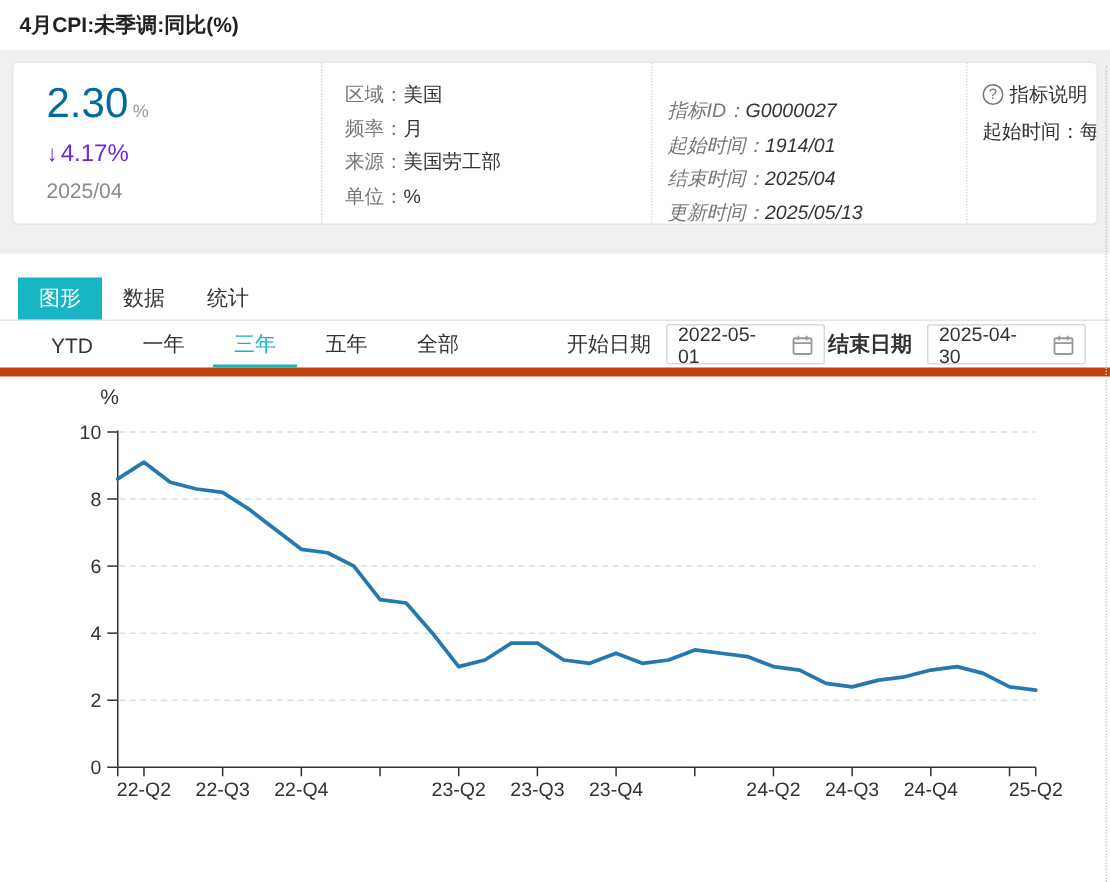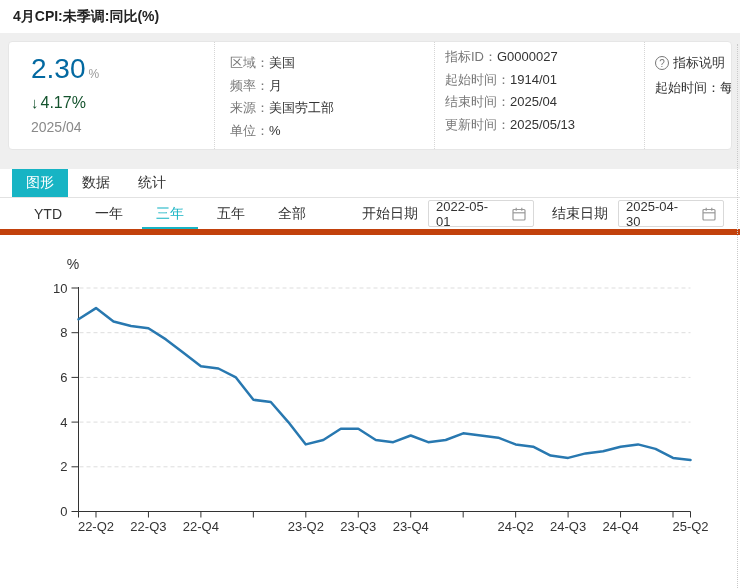--- a/index.html
+++ b/index.html
@@ -20,63 +20,63 @@
   
   .info-card {
     position:absolute; left:8px; top:41px; width:724px; height:109px;
     background:#fff; border:1px solid #e6e6e6; border-radius:4px;
     display:flex;
   }
   .col1 { width:205px; padding:12px 0 0 22px; }
   .value-row { line-height:30px; }
   .value-row .big { font-size:28px; color:#0369a1; }
   .value-row .unit { font-size:12px; color:#999; margin-left:3px; }
-  .change-row { margin-top:5px; font-size:16px; color:#14532d; }
+  .change-row { margin-top:5px; font-size:16px; color:#6d28d9; }
   .change-row .arrow { font-size:15px; margin-right:2px; }
   .date-row { margin-top:7px; font-size:14px; color:#8a8a8a; }
 
   .col2 { width:220px; border-left:1px dotted #d6d6d6; padding:10px 0 0 15px; }
-  .col3 { width:210px; border-left:1px dotted #d6d6d6; padding:4px 0 0 10px; }
+  .col3 { width:210px; border-left:1px dotted #d6d6d6; padding:21px 0 0 10px;font-style:italic; }
   .meta-row { font-size:13px; line-height:22.5px; white-space:nowrap; }
   .meta-row .lab { color:#777; }
   .meta-row .val { color:#333; }
 
   .col4 { flex:1; border-left:1px dotted #d6d6d6; padding:12px 0 0 10px; overflow:hidden; }
   .help-row { font-size:13px; color:#333; display:flex; align-items:center; cursor:pointer; }
   .qicon {
     width:14px; height:14px; border:1px solid #777; border-radius:50%;
     display:inline-flex; align-items:center; justify-content:center;
     font-size:10px; color:#777; margin-right:4px; flex:0 0 auto;
   }
   .rule-row { margin-top:7px; font-size:13px; color:#333; white-space:nowrap; overflow:hidden; }
 
   
   .chart-card {
     position:absolute; left:0; right:0; top:169px; bottom:0;
     background:#fff;
   }
-  .tabbar { height:29px; border-bottom:1px solid #e2e2e2; display:flex; padding-left:12px; }
+  .tabbar { height:29px; border-bottom:1px solid #e2e2e2; display:flex; padding-left:12px;margin-top:16px; }
   .tab {
     padding:0 14px; display:flex; align-items:center; font-size:14px;
     color:#333; cursor:pointer;
   }
   .tab.active { background:#17b4c4; color:#fff; }
 
   .rangebar {
     height:37px; display:flex; align-items:center; padding-left:34px;
     border-bottom:6px solid #c2410c; font-size:14px;
   }
   .range-item { margin-right:33px; height:100%; display:flex; align-items:center; position:relative; cursor:pointer; }
   .range-item.active { color:#17b4c4; }
   .range-item.active::after {
     content:""; position:absolute; left:-14px; right:-14px; bottom:0; height:2px; background:#17b4c4;
   }
   .date-area { margin-left:auto; display:flex; align-items:center; margin-right:16px; }
   .date-label { font-size:14px; color:#333; margin-right:10px; }
-  .date-label.end { margin-left:18px; }
+  .date-label.end { margin-left:2px;font-weight:bold; }
   .date-box {
     width:106px; height:27px; border:1px solid #d9d9d9; border-radius:2px;
     background:#fff; display:flex; align-items:center; justify-content:space-between;
     padding:0 7px; font-size:13px; color:#333; cursor:pointer;gap:11px;
   }
   .cal-icon { flex:0 0 auto; }
 
   .chart-wrap { position:absolute; left:0; top:76px; width:740px; height:342px; }
   svg text { font-family:"Liberation Sans","DejaVu Sans",sans-serif; }
 

